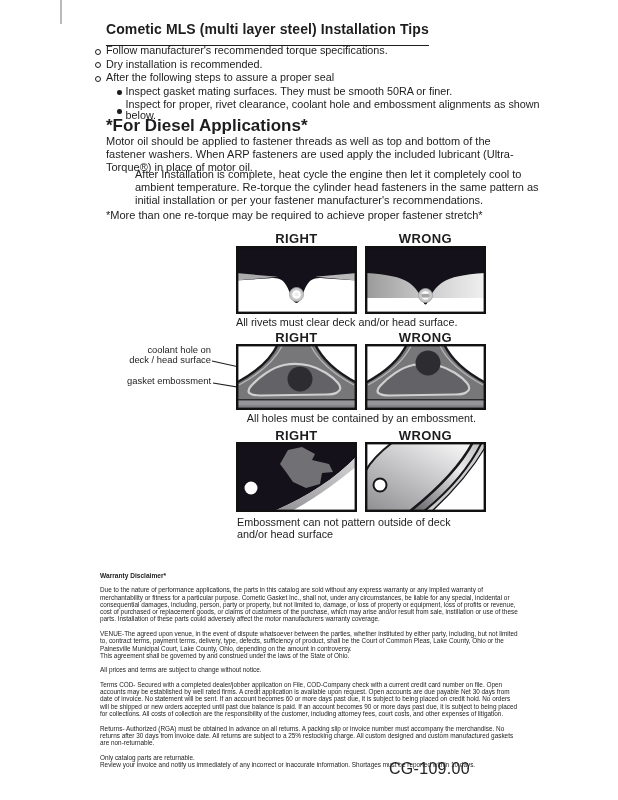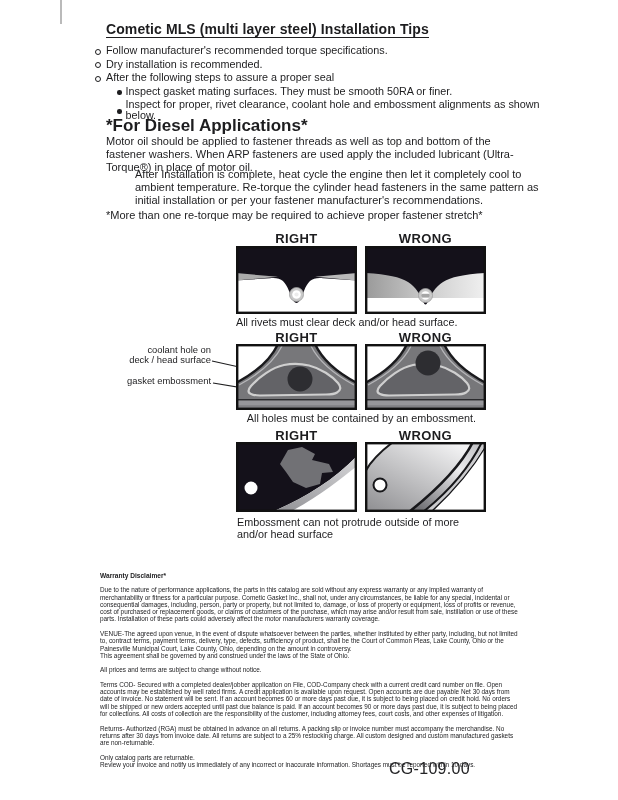--- a/index.html
+++ b/index.html
@@ -1,21 +1,21 @@
 <!DOCTYPE html>
 <html><head>
 <meta charset="utf-8">
 <style>
   html,body{margin:0;padding:0;background:#ffffff;}
   .page{position:relative;width:618px;height:800px;background:#fff;overflow:hidden;
         font-family:"Liberation Sans",sans-serif;color:#1d1d1f;}
   .abs{position:absolute;}
   .artifact{left:60px;top:0;width:2px;height:24px;background:#a9a9a9;opacity:.8;}
   .title{left:106px;top:21px;font-size:14px;font-weight:bold;letter-spacing:.1px;
-         border-bottom:1.6px solid #1d1d1f;padding-bottom:0;}
+         border-bottom:1.6px solid #1d1d1f;padding-bottom:8px;}
   .tips{left:95px;top:45px;width:450px;font-size:10.8px;line-height:10.8px;}
   .brow{display:flex;align-items:center;margin-bottom:2.8px;}
   .o-bullet{flex:0 0 auto;width:4px;height:4px;border:1px solid #1d1d1f;border-radius:50%;
             margin:2.5px 5px 0 0;}
   .d-bullet{flex:0 0 auto;width:4.5px;height:4.5px;background:#1d1d1f;border-radius:50%;
             margin:2.5px 4px 0 0;}
   .sub{margin-left:22px;}
   .diesel-head{left:106px;top:116px;font-size:17px;font-weight:bold;}
   .para{left:106px;top:0;width:422px;font-size:11px;line-height:13.2px;}
   .p1{top:135px;} .p2{top:168px;margin-left:29px;} .p3{top:209px;}
@@ -196,21 +196,21 @@
       <path d="M108,0 C94,27 68,51 44,70 L58,70 C83,50 104,26 117,0 Z" fill="url(#r3w2)"></path>
       <path d="M108,0 C94,27 68,51 44,70" fill="none" stroke="#17171a" stroke-width="2.6"></path>
       <path d="M117,0 C104,26 83,50 58,70 L66,70 C89,49 108,24 121,2 L121,0 Z" fill="#cbcbce"></path>
       <path d="M117,0 C104,26 83,50 58,70" fill="none" stroke="#17171a" stroke-width="2"></path>
       <path d="M121,4 C108,26 90,48 66,70" fill="none" stroke="#17171a" stroke-width="1.4"></path>
       <circle cx="15" cy="43" r="6.5" fill="#ffffff" stroke="#17171a" stroke-width="2"></circle>
       <rect x="1.2" y="1.2" width="118.6" height="67.6" fill="none" stroke="#111111" stroke-width="2.4"></rect>
     </svg>
   </div>
 
-  <div class="abs caption" style="left:237px;top:516px;width:240px;">Embossment can not protrude outside of more and/or head surface</div>
+  <div class="abs caption" style="left:237px;top:516px;width:240px;">Embossment can not pattern outside of deck and/or head surface</div>
 
   <div class="abs fine">
     <h4>Warranty Disclaimer*</h4>
     <p>Due to the nature of performance applications, the parts in this catalog are sold without any express warranty or any implied warranty of merchantability or fitness for a particular purpose.  Cometic Gasket Inc., shall not, under any circumstances, be liable for any special, incidental or consequential damages, including, person, party or property, but not limited to, damage, or loss of property or equipment, loss of profits or revenue, cost of purchased or replacement goods, or claims of customers of the purchase, which may arise and/or result from sale, instillation or use of these parts.  Installation of these parts could adversely affect the motor manufacturers warranty coverage.</p>
     <p>VENUE-The agreed upon venue, in the event of dispute whatsoever between the parties, whether instituted by either party, including, but not limited to, contract terms, payment terms, delivery, type, defects, sufficiency of product, shall be the Court of Common Pleas, Lake County, Ohio or the Painesville Municipal Court, Lake County, Ohio, depending on the amount in controversy.
 This agreement shall be governed by and construed under the laws of the State of Ohio.</p>
     <p>All prices and terms are subject to change without notice.</p>
     <p>Terms COD- Secured with a completed dealer/jobber application on File, COD-Company check with a current credit card number on file.  Open accounts may be established by well rated firms.  A credit application is available upon request.  Open accounts are due payable Net 30 days from date of invoice.  No statement will be sent.  If an account becomes 60 or more days past due, it is subject to being placed on credit hold.  No orders will be shipped or new orders accepted until past due balance is paid.  If an account becomes 90 or more days past due, it is subject to being placed for collections.  All costs of collection are the responsibility of the customer, including attorney fees, court costs, and other expenses of litigation.</p>
     <p>Returns- Authorized (RGA) must be obtained in advance on all returns.  A packing slip or invoice number must accompany the merchandise.  No returns after 30 days from invoice date.  All returns are subject to a 25% restocking charge.  All custom designed and custom manufactured gaskets are non-returnable.</p>
     <p>Only catalog parts are returnable.

